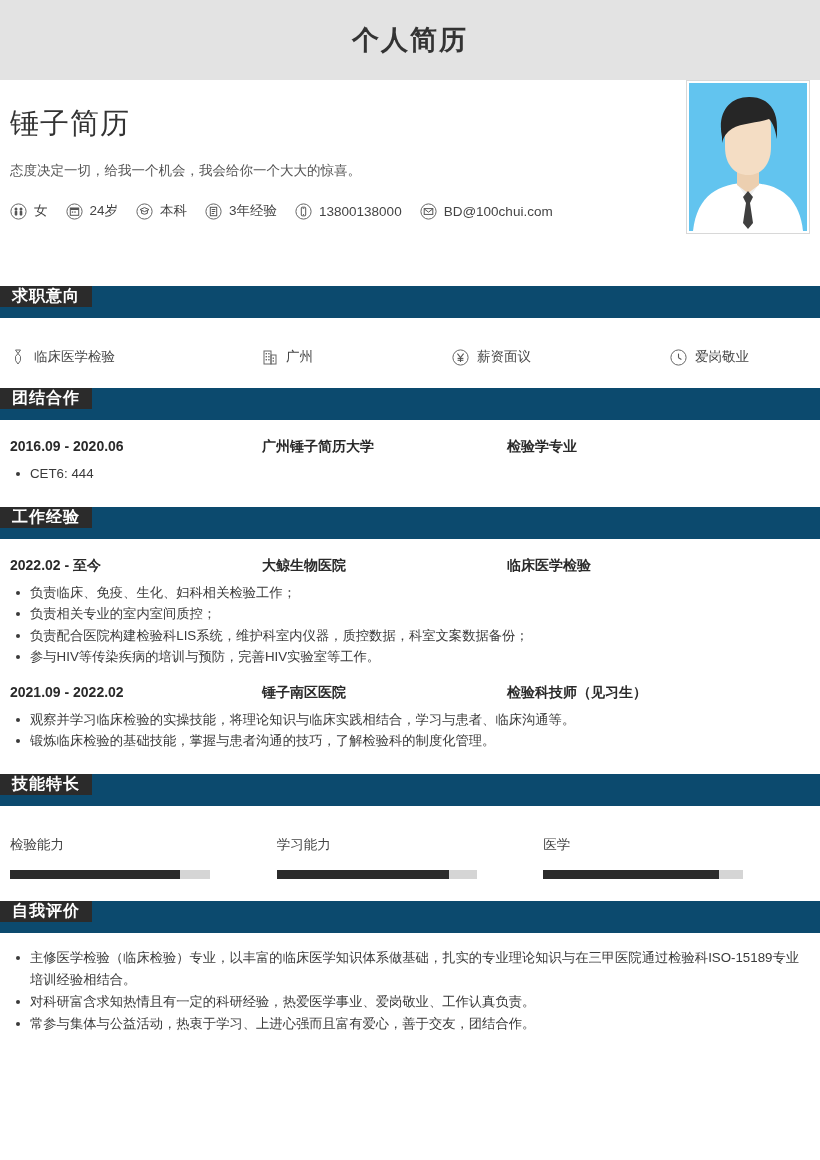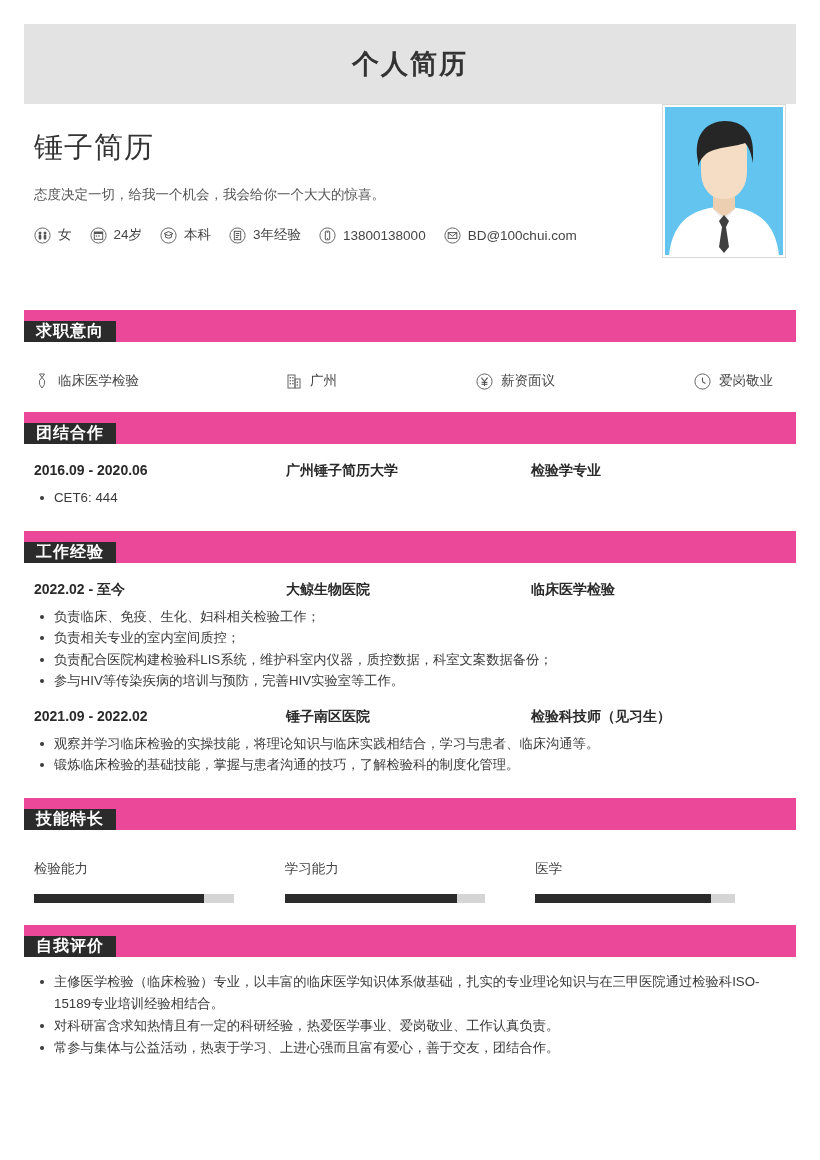--- a/index.html
+++ b/index.html
@@ -13,21 +13,20 @@
     font-family: "Liberation Sans", "DejaVu Sans", sans-serif;
     color: #333333;
     -webkit-font-smoothing: antialiased;
   }
   .page {
     position: relative;
     width: 820px;
     height: 1160px;
     background: #ffffff;
     box-sizing: border-box;
-    padding: 24px;
   }
 
   
   .banner {
     height: 80px;
     background: #e3e3e3;
     display: flex;
     align-items: center;
     justify-content: center;
   }
@@ -83,23 +82,23 @@
     background: #ffffff;
     padding: 2px;
     box-sizing: border-box;
   }
   .photo svg { display: block; }
 
   
   .section { margin-top: 22px; }
   .sec-head {
     display: flex;
-    align-items: flex-end;
+    align-items: flex-start;
     height: 32px;
-    background: #ec4899;
+    background: #0c4a6e;
   }
   .sec-tag {
     background: #2b2b2b;
     color: #ffffff;
     font-size: 16px;
     font-weight: bold;
     letter-spacing: 1px;
     display: flex;
     align-items: center;
     padding: 0 12px;

